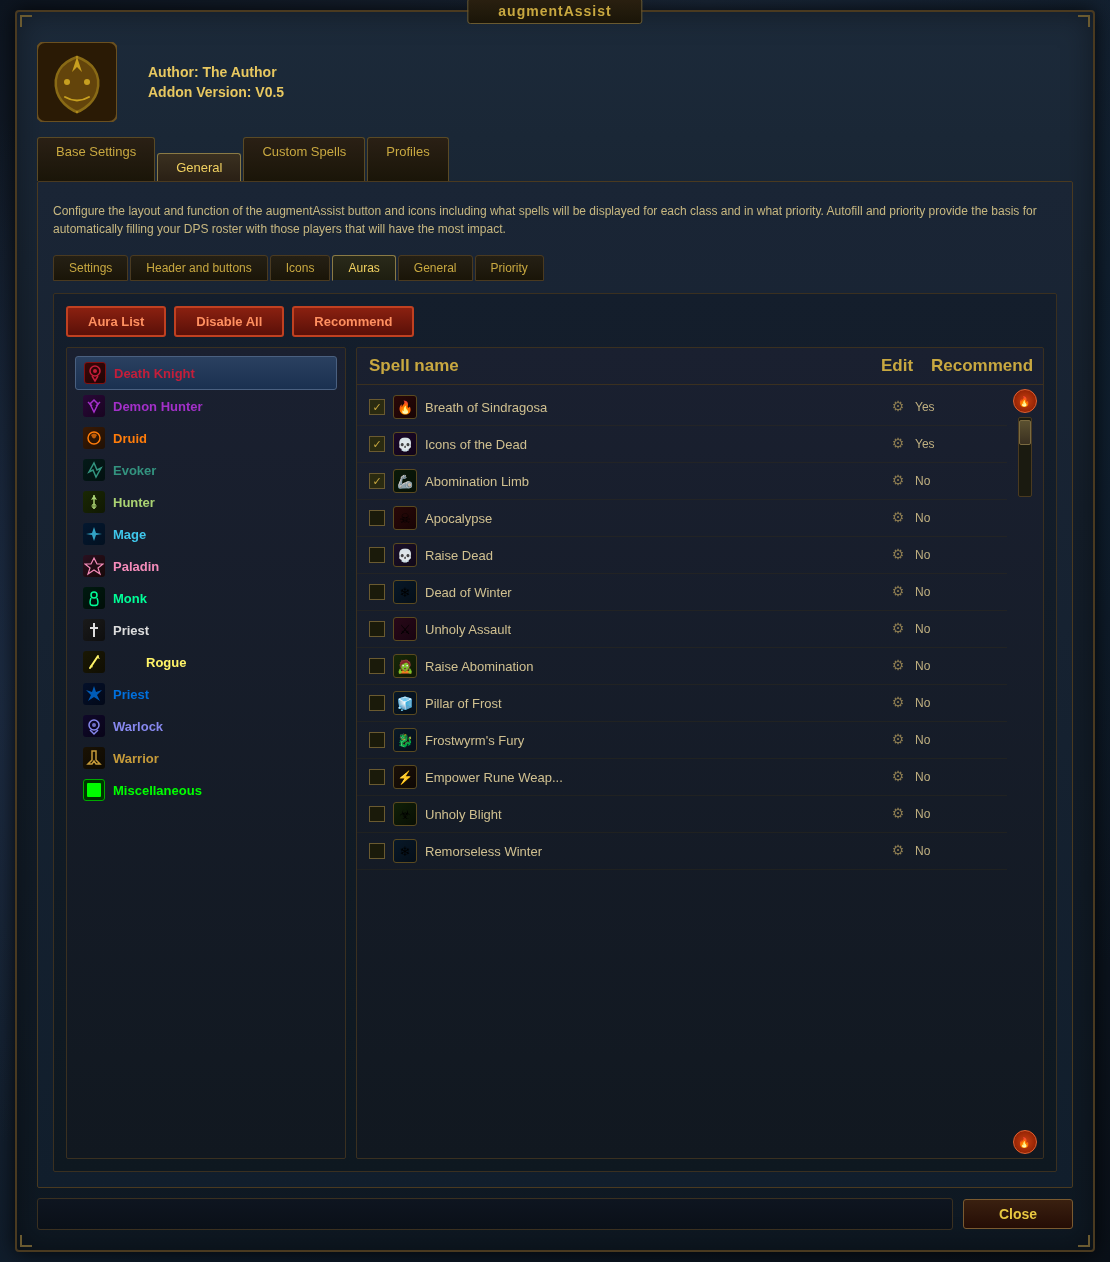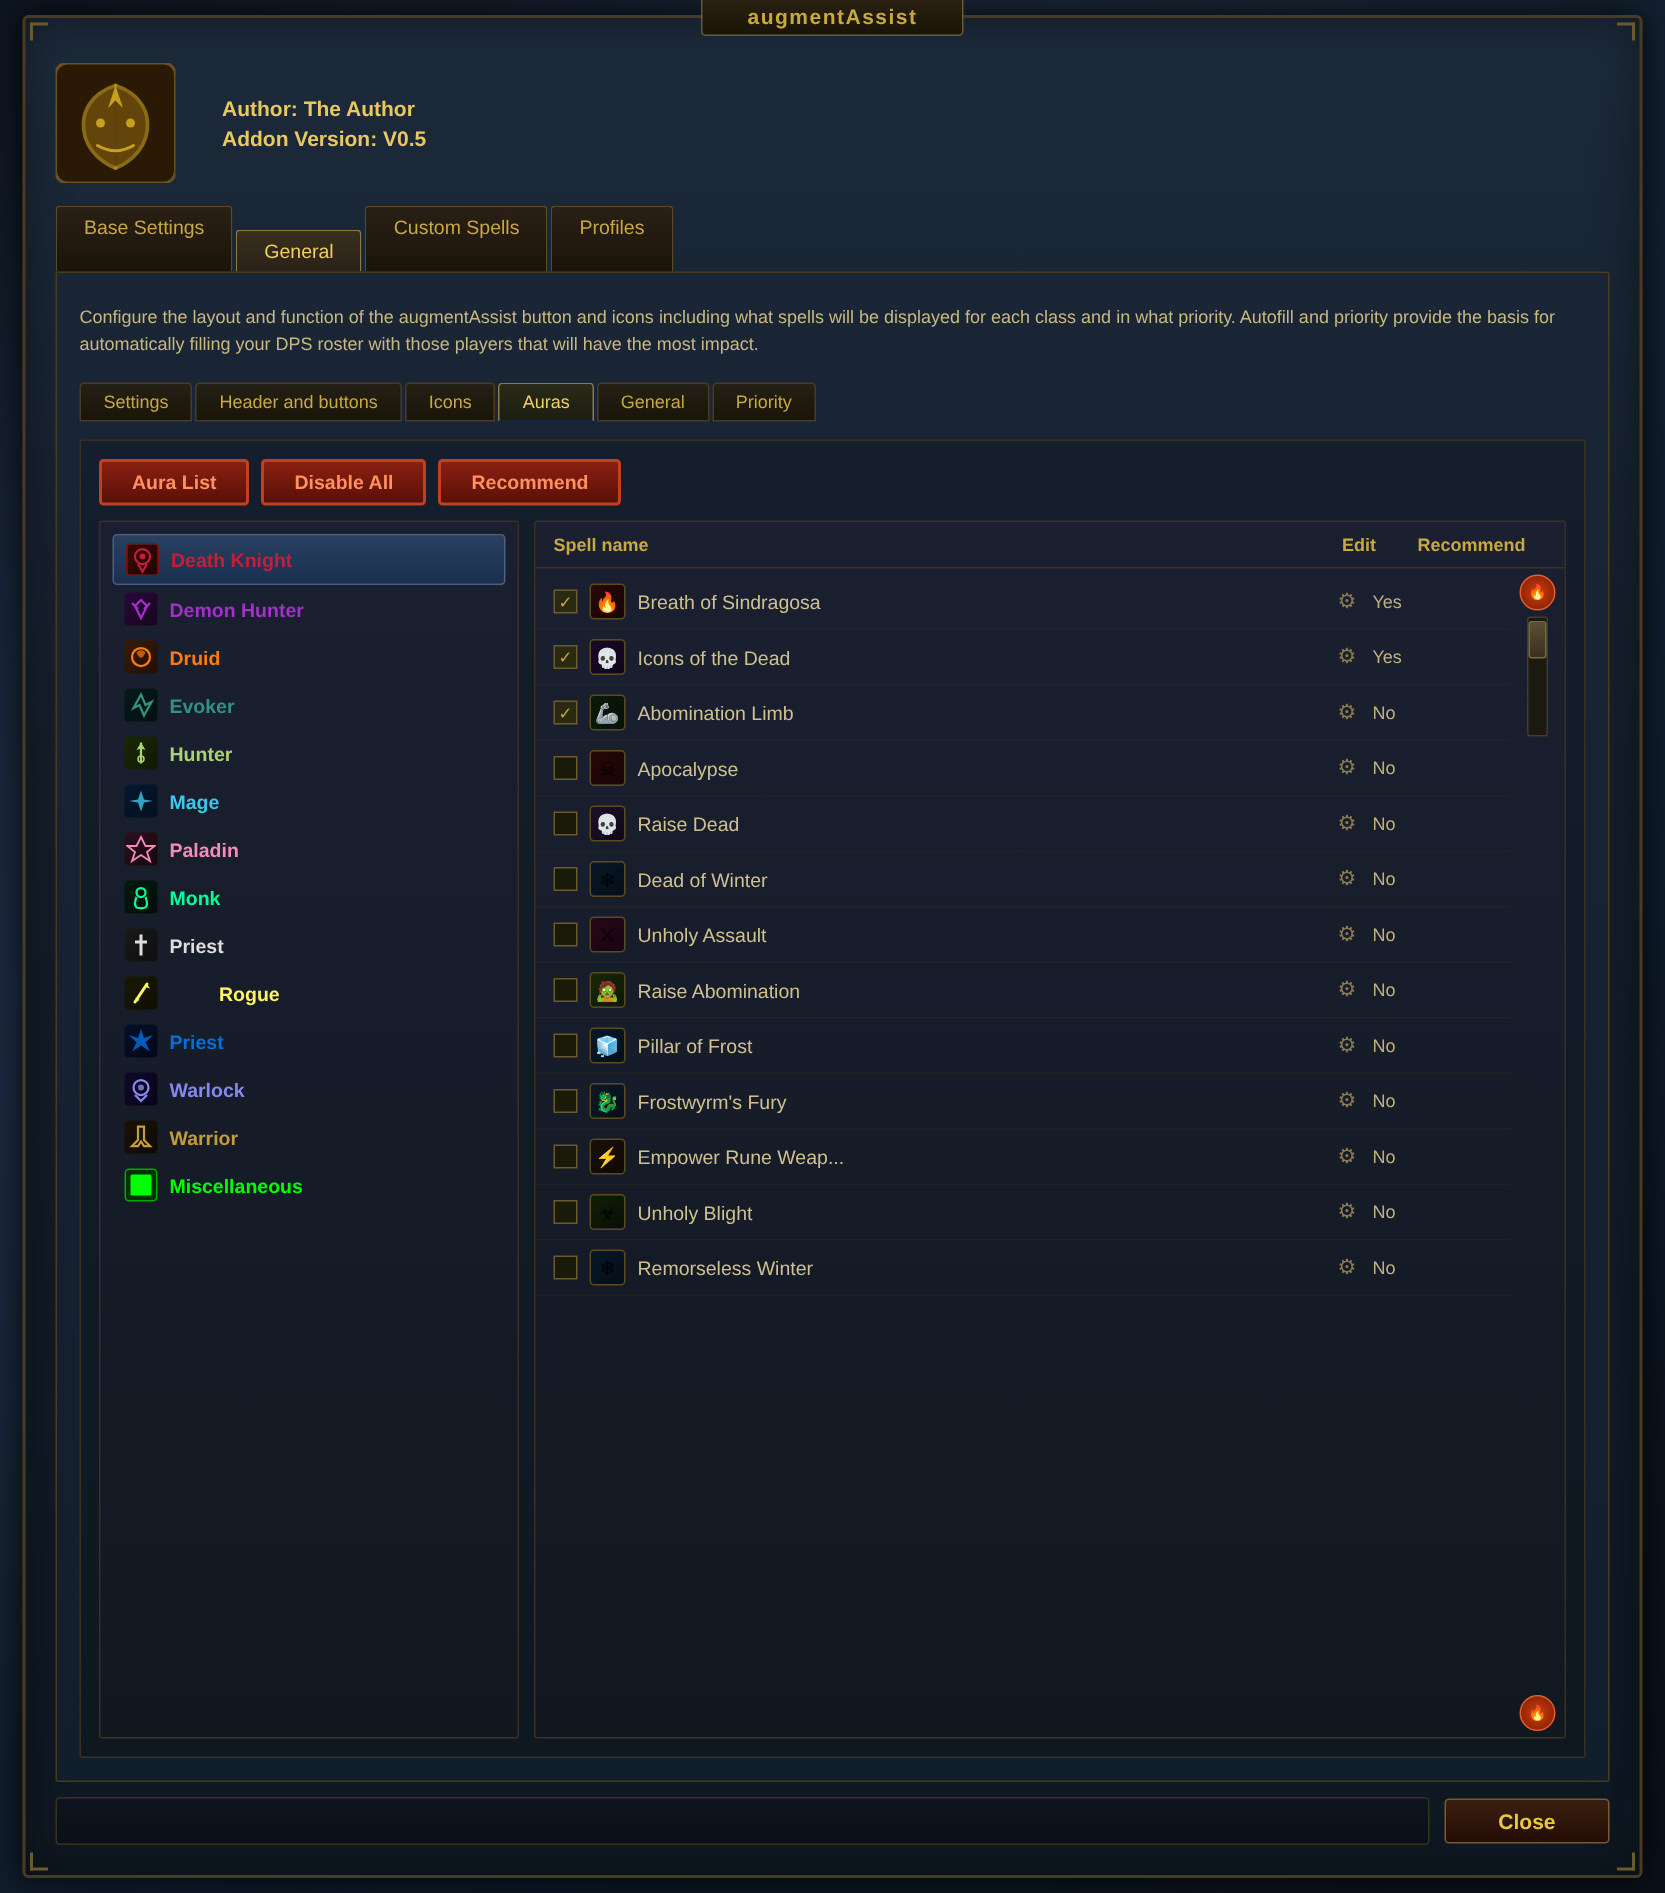--- a/index.html
+++ b/index.html
@@ -242,26 +242,26 @@
       border-radius: 2px;
       display: flex;
       flex-direction: column;
     }
 
     .spell-list-header {
       display: flex;
       padding: 8px 12px;
       border-bottom: 1px solid #3a3020;
       color: #c8a840;
-      font-size: 12px;
+      font-size: 17px;
       font-weight: bold;
     }
 
     .spell-name-col { flex: 1; }
-    .edit-col { width: 50px; text-align: center; }
+    .edit-col { width: 50px; text-align: left; }
     .recommend-col { width: 100px; text-align: center; }
 
     .spell-list-body {
       flex: 1;
       overflow-y: auto;
       padding: 4px 0;
     }
 
     .spell-row {
       display: flex;

